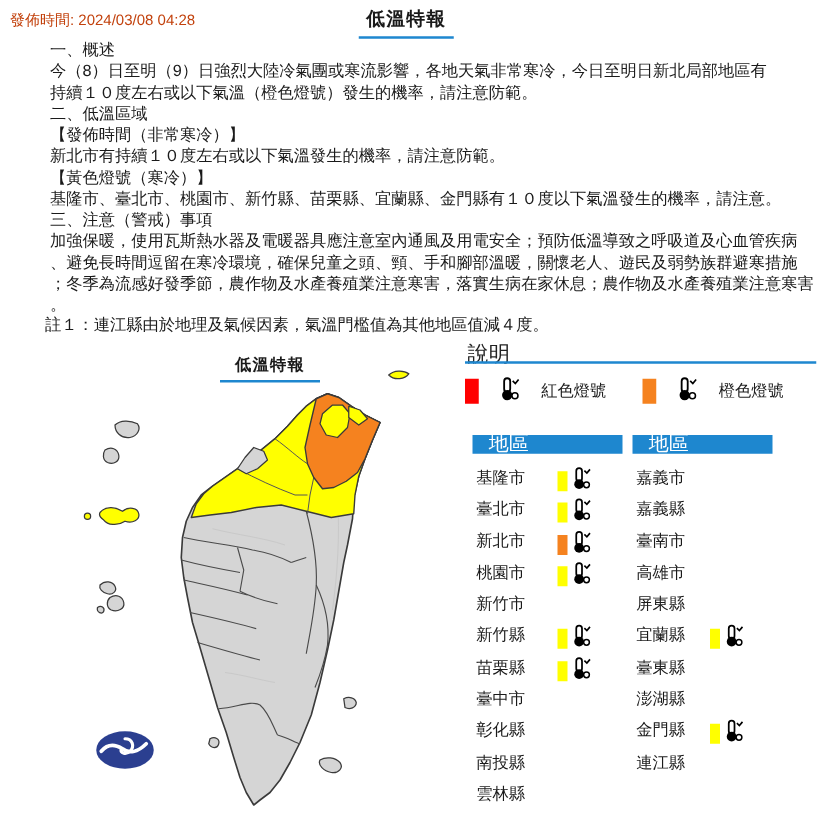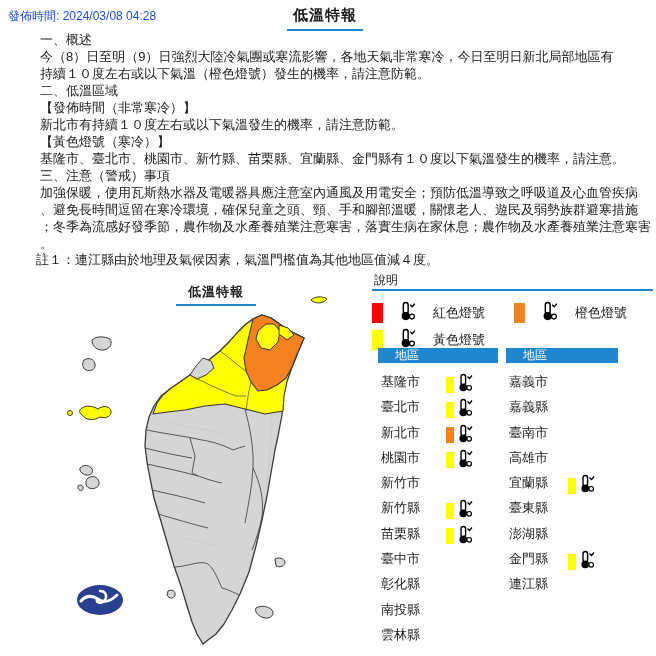--- a/index.html
+++ b/index.html
@@ -1,46 +1,46 @@
 <!DOCTYPE html>
 <html style="--c-blue: #1E87CF; --c-red: #FF0000; --c-orange: #F5821F; --c-yellow: #FFFF00; --c-map_grey: #D5D5D5; --c-border: #3A3A3A; --c-logo_navy: #2B3F90;"><head>
 <meta charset="utf-8">
 <style>
   html,body{margin:0;padding:0;background:#fff;}
   .page{position:relative;width:656px;height:656px;background:#fff;overflow:hidden;
         font-family:"Liberation Sans","DejaVu Sans",sans-serif;color:#1a1a1a;}
-  .issue-time{position:absolute;left:8px;top:8px;font-size:12px;color:#1d4ed8;text-align:center;}
+  .issue-time{position:absolute;left:8px;top:8px;font-size:12px;color:#c2410c;text-align:center;}
   .page-title{position:absolute;left:287px;top:6px;width:76px;text-align:center;
               font-size:15px;font-weight:bold;letter-spacing:1px;
               border-bottom:2px solid var(--c-blue);padding-bottom:4px;}
   .body-text{position:absolute;left:40px;top:31px;width:608px;}
   .bline{height:17px;line-height:17px;font-size:13px;white-space:nowrap;}
   .body-note{position:absolute;left:36px;top:251px;font-size:13px;white-space:nowrap;}
 
   .map-wrap{position:absolute;left:40px;top:278px;width:332px;height:378px;}
   .map-wrap svg{position:absolute;left:0;top:0;}
   .map-title{position:absolute;left:136px;top:5px;width:80px;text-align:center;
              font-size:13px;font-weight:bold;letter-spacing:1px;
              border-bottom:2px solid var(--c-blue);padding-bottom:3px;background:#fff;}
 
   .legend{position:absolute;left:372px;top:272px;width:284px;height:92px;}
-  .legend-title{position:absolute;left:2px;top:0;font-size:12px;color:#222;}
+  .legend-title{position:absolute;left:2px;top:0;font-size:17px;color:#222;}
   .legend-rule{position:absolute;left:0;top:17px;width:281px;height:2px;background:var(--c-blue);}
   .legend-items{position:absolute;left:0;top:24px;width:284px;height:64px;}
   .legend-item{position:absolute;display:flex;align-items:center;gap:15px;height:22px;}
   .legend-item:nth-child(1){left:0;top:6px;}
   .legend-item:nth-child(2){left:142px;top:6px;}
   .legend-item:nth-child(3){left:0;top:33px;}
   .legend-swatch{width:11px;height:20px;display:inline-block;}
   .legend-label{font-size:13px;margin-left:2px;}
 
   .rtable{position:absolute;top:348px;}
   .rtable.left{left:378px;width:120px;}
   .rtable.right{left:506px;width:112px;}
-  .thead{display:flex;height:15px;line-height:15px;background:var(--c-blue);color:#fff;font-size:12px;}
+  .thead{display:flex;height:15px;line-height:15px;background:var(--c-blue);color:#fff;font-size:16px;}
   .th1{width:58px;text-align:center;}
   .th2{flex:1;text-align:center;margin-top:20px;}
   .tbody{margin-top:10px;}
   .trow{display:flex;align-items:flex-start;height:25.3px;}
   .tlabel{font-size:13px;padding-left:3px;}
   .rtable.left .tlabel{width:65px;}
   .rtable.right .tlabel{width:59px;}
   .tsig{flex:1;display:flex;align-items:center;gap:2px;}
   .row-swatch{width:8px;height:16px;display:inline-block;}
   .therm{flex:none;display:inline-block;}
@@ -161,30 +161,20 @@
         <div class="legend-item">
           <span class="legend-swatch" style="background: rgb(245, 130, 31);"></span>
           <span class="therm"><svg width="18" height="20" viewBox="0 0 17 19">
               <path d="M11.5,3.5 L13.5,5.5 L16,2.5" stroke="#000" stroke-width="1.3" fill="none"></path>
               <rect x="5" y="1.5" width="4.6" height="10.5" rx="2.3" fill="#fff" stroke="#000" stroke-width="1.4"></rect>
               <circle cx="7.3" cy="14.3" r="3.9" fill="#000"></circle>
               <circle cx="13.2" cy="14.8" r="2.3" fill="#fff" stroke="#000" stroke-width="1.2"></circle>
             </svg></span>
           <span class="legend-label">橙色燈號</span>
         </div>
-        <div class="legend-item">
-          <span class="legend-swatch" style="background: rgb(255, 255, 0);"></span>
-          <span class="therm"><svg width="18" height="20" viewBox="0 0 17 19">
-              <path d="M11.5,3.5 L13.5,5.5 L16,2.5" stroke="#000" stroke-width="1.3" fill="none"></path>
-              <rect x="5" y="1.5" width="4.6" height="10.5" rx="2.3" fill="#fff" stroke="#000" stroke-width="1.4"></rect>
-              <circle cx="7.3" cy="14.3" r="3.9" fill="#000"></circle>
-              <circle cx="13.2" cy="14.8" r="2.3" fill="#fff" stroke="#000" stroke-width="1.2"></circle>
-            </svg></span>
-          <span class="legend-label">黃色燈號</span>
-        </div>
       </div>
   </div>
 
   <div class="rtable left">
     <div class="thead">
       <span class="th1">地區</span>
       <span class="th2">燈號</span>
     </div>
     <div class="tbody">
         <div class="trow">
@@ -298,20 +288,24 @@
         </div>
         <div class="trow">
           <span class="tlabel">臺南市</span>
           <span class="tsig"></span>
         </div>
         <div class="trow">
           <span class="tlabel">高雄市</span>
           <span class="tsig"></span>
         </div>
         <div class="trow">
+          <span class="tlabel">屏東縣</span>
+          <span class="tsig"></span>
+        </div>
+        <div class="trow">
           <span class="tlabel">宜蘭縣</span>
           <span class="tsig">
             <span class="row-swatch" style="background: rgb(255, 255, 0);"></span>
             <span class="therm"><svg width="17" height="19" viewBox="0 0 17 19">
                 <path d="M11.5,3.5 L13.5,5.5 L16,2.5" stroke="#000" stroke-width="1.3" fill="none"></path>
                 <rect x="5" y="1.5" width="4.6" height="10.5" rx="2.3" fill="#fff" stroke="#000" stroke-width="1.4"></rect>
                 <circle cx="7.3" cy="14.3" r="3.9" fill="#000"></circle>
                 <circle cx="13.2" cy="14.8" r="2.3" fill="#fff" stroke="#000" stroke-width="1.2"></circle>
               </svg></span>
           </span>

